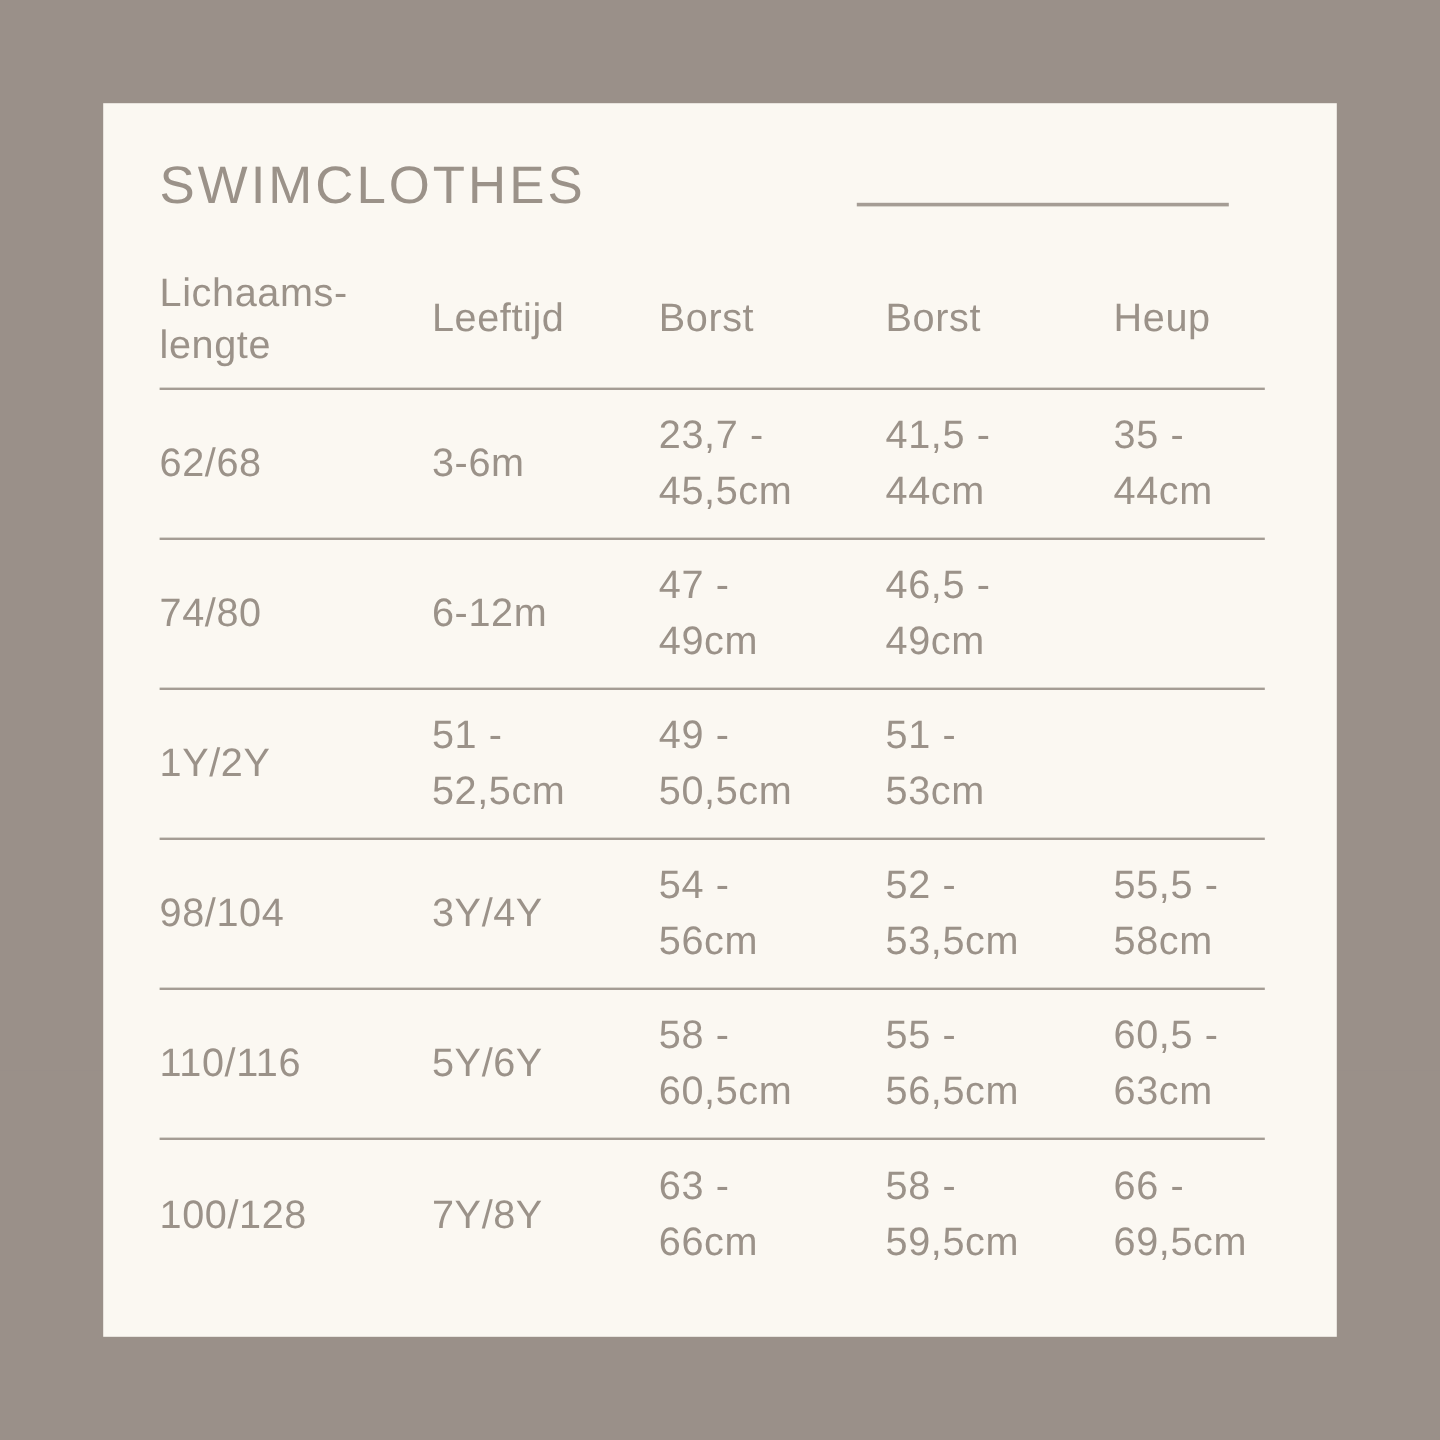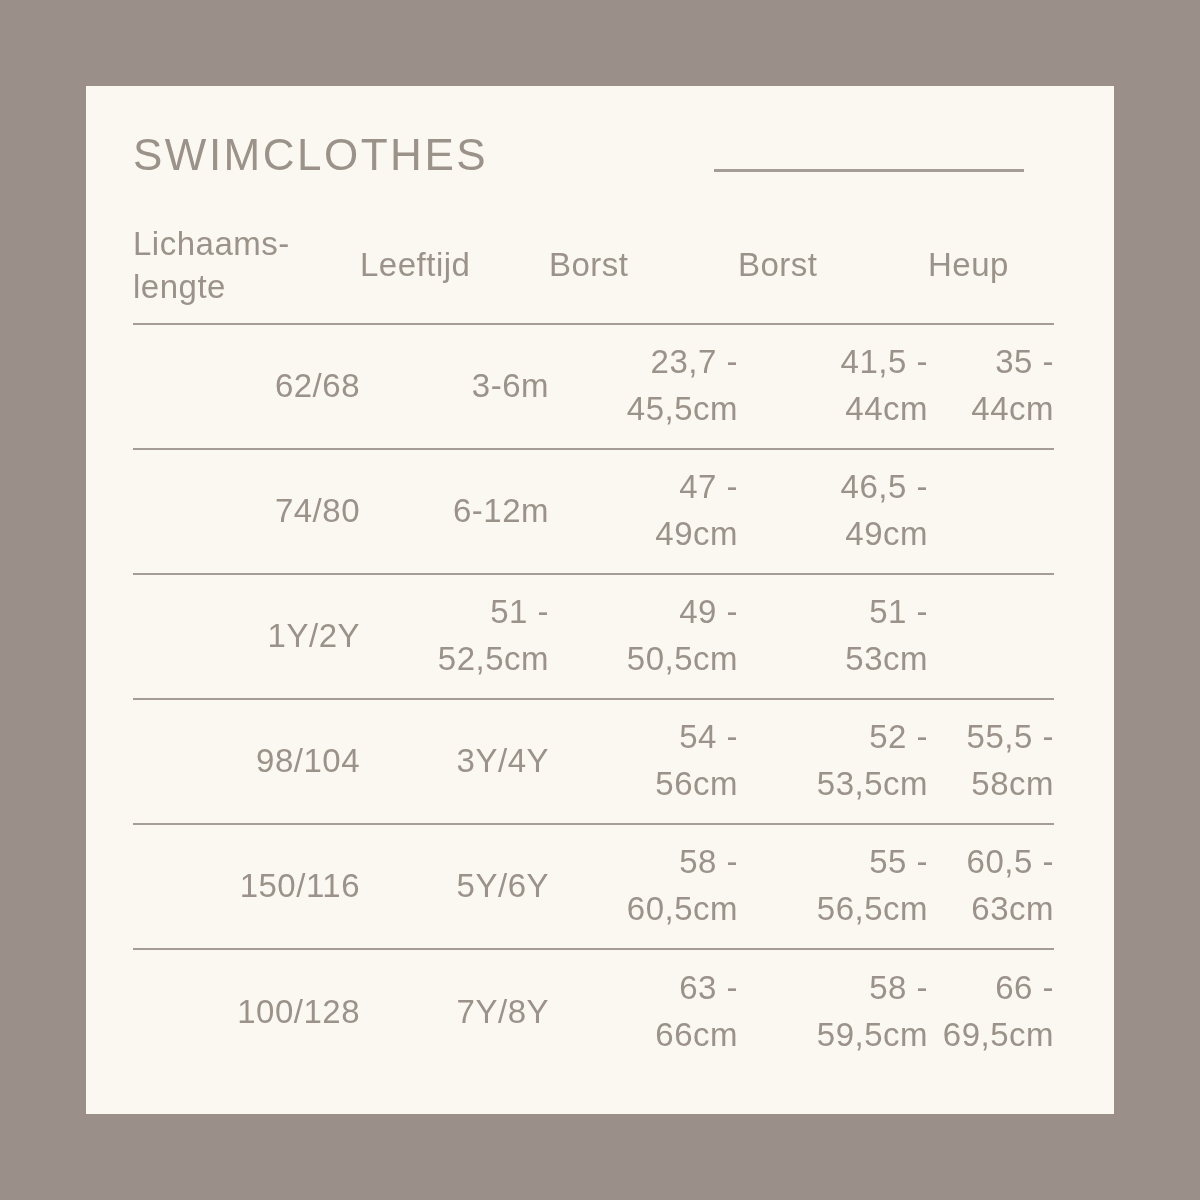--- a/index.html
+++ b/index.html
@@ -64,21 +64,20 @@
     line-height: 1.42;
     color: #9b9289;
     white-space: pre-line;
   }
   .header-cell {
     line-height: 1.3;
   }
   .data-row {
     height: 125px;
     border-bottom: 2px solid #a59d95;
-    text-align: right;
   }
   .data-row:last-child {
     border-bottom: none;
   }
 </style>
 </head>
 <body>
 
 <div class="page">
   <div class="card">
@@ -134,21 +133,21 @@
         <span class="cell">3Y/4Y</span>
         <span class="cell">54 -
 56cm</span>
         <span class="cell">52 -
 53,5cm</span>
         <span class="cell">55,5 -
 58cm</span>
       </div>
 
       <div class="grid-row data-row">
-        <span class="cell">150/116</span>
+        <span class="cell">110/116</span>
         <span class="cell">5Y/6Y</span>
         <span class="cell">58 -
 60,5cm</span>
         <span class="cell">55 -
 56,5cm</span>
         <span class="cell">60,5 -
 63cm</span>
       </div>
 
       <div class="grid-row data-row">

